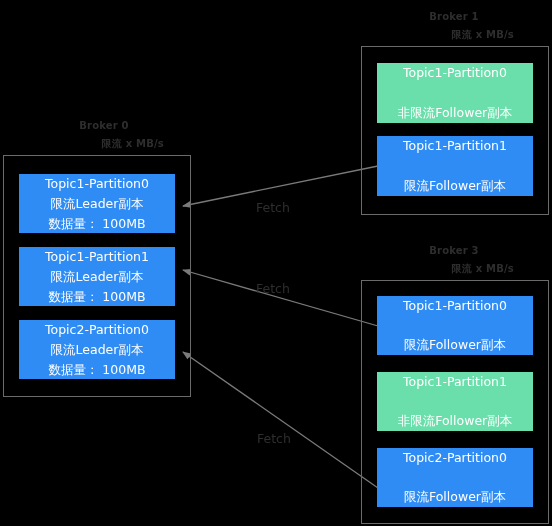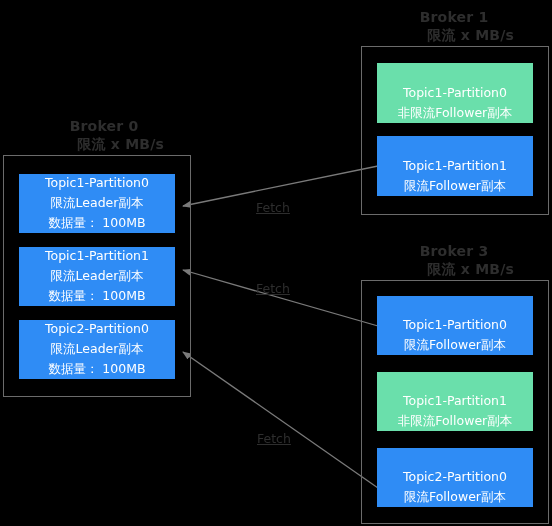--- a/index.html
+++ b/index.html
@@ -20,21 +20,21 @@
     left: 0;
     top: 0;
     width: 552px;
     height: 526px;
     pointer-events: none;
   }
   .broker-title {
     position: absolute;
     text-align: center;
     color: #2e2e2e;
-    font-size: 14px;
+    font-size: 10px;
     font-weight: bold;
     line-height: 18px;
     letter-spacing: 0.2px;
     white-space: nowrap;
   }
   .broker-title .line2 {
     display: block;
     font-weight: bold;
     text-align: right;
   }
@@ -43,37 +43,36 @@
     border: 1.5px solid #6b6b6b;
     background: transparent;
     box-sizing: border-box;
   }
   .replica {
     position: absolute;
     box-sizing: border-box;
     display: flex;
     flex-direction: column;
     align-items: center;
-    justify-content: flex-end;
+    justify-content: space-between;
     color: #ffffff;
     font-size: 12.5px;
     line-height: 20px;
     text-align: center;
     white-space: nowrap;
   }
   .replica.blue  { background: #2f8cf5; }
   .replica.green { background: #6adfab; }
   .replica .rline { display: block; }
   .fetch-label {
     position: absolute;
     color: #2e2e2e;
     font-size: 12.5px;
     line-height: 14px;
     white-space: nowrap;
-    text-decoration: underline;
   }
 </style>
 </head>
 <body>
 
 <div id="canvas">
 
   <svg class="links" viewBox="0 0 552 526" xmlns="http://www.w3.org/2000/svg">
     <defs>
       <marker id="arrowhead" markerWidth="9" markerHeight="7" refX="8" refY="3.5" orient="auto" markerUnits="userSpaceOnUse">

